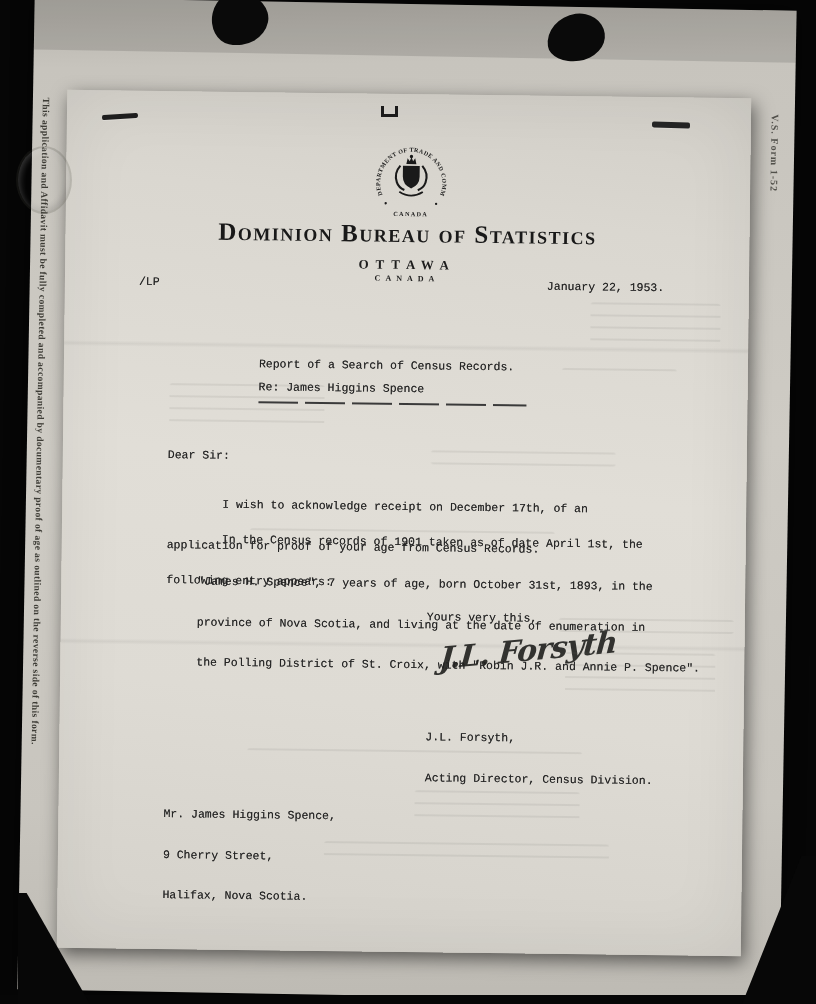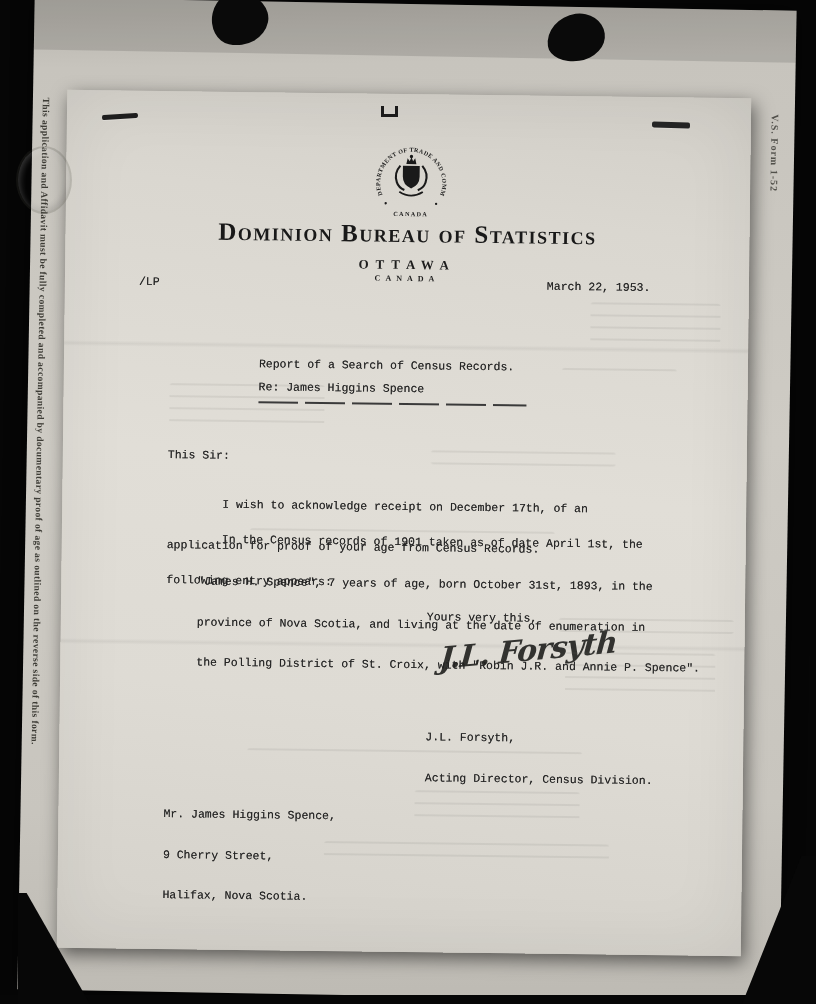--- a/index.html
+++ b/index.html
@@ -111,27 +111,27 @@
         <path d="M63,33 q8,9 4,20 q-2,6 -9,9" fill="none" stroke-width="2.5"></path>
         <path d="M36,64 q14,9 28,0" fill="none" stroke-width="2.2"></path>
       </g>
     </svg>
 
     <div class="org">Dominion Bureau of Statistics</div>
     <div class="city">OTTAWA</div>
     <div class="country">CANADA</div>
 
     <div class="tw abs" style="left:74px; top:184px;">/LP</div>
-    <div class="tw abs" style="left:482px; top:184px;">March 22, 1953.</div>
+    <div class="tw abs" style="left:482px; top:184px;">January 22, 1953.</div>
 
     <div class="tw abs" style="left:195px; top:265px;">Report of a Search of Census Records.</div>
     <div class="tw abs" style="left:195px; top:288px;">Re: James Higgins Spence</div>
     <div class="subject-rule"></div>
 
-    <div class="tw abs" style="left:105px; top:357px;">This Sir:</div>
+    <div class="tw abs" style="left:105px; top:357px;">Dear Sir:</div>
 
     <div class="para tw" style="left:105px; top:379px; width:490px;">
       <div class="line ind">I wish to acknowledge receipt on December 17th, of an</div>
       <div class="line">application for proof of your age from Census Records.</div>
     </div>
 
     <div class="para tw" style="left:105px; top:414px; width:500px;">
       <div class="line ind">In the Census records of 1901 taken as of date April 1st, the</div>
       <div class="line">following entry appears:</div>
     </div>

